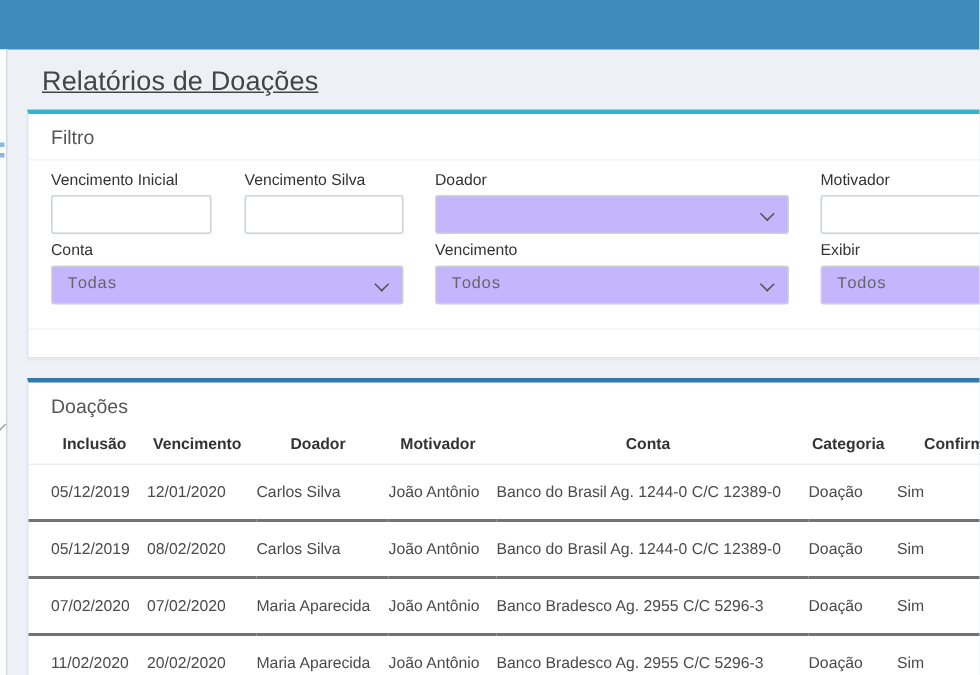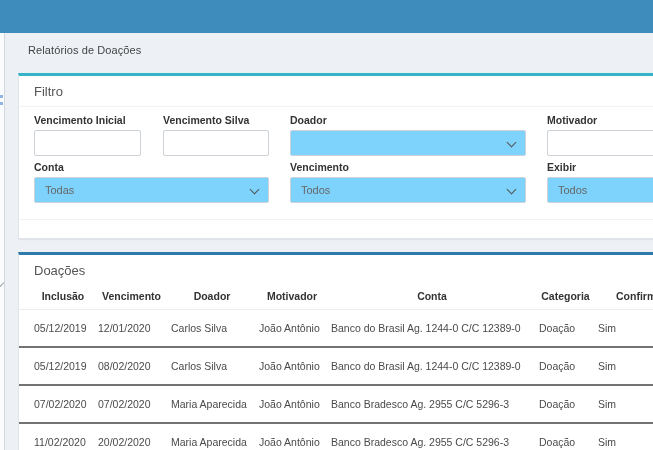--- a/index.html
+++ b/index.html
@@ -22,52 +22,52 @@
     position:absolute;width:3px;height:3px;background:#8fb4e2;left:0;
   }
   .sidebar-chev{
     position:absolute;left:-3px;top:247px;width:5px;height:5px;
     border-right:1.4px solid #9aa3aa;border-bottom:1.4px solid #9aa3aa;
     transform:rotate(45deg);
   }
   
   .page-title{
     position:absolute;left:28px;top:44px;
-    font-size:11px;color:#444;letter-spacing:.1px;
+    font-size:18px;color:#444;letter-spacing:.1px;text-decoration:underline;
   }
   
   .panel{
     position:absolute;left:18px;width:680px;background:#fff;
     border:1px solid #e1e5e9;box-shadow:0 1px 1px rgba(0,0,0,.05);
   }
   .panel.filter{top:73px;height:162px;border-top:3px solid var(--filter-accent,#35b4c9);}
   .panel.donations{top:252px;height:210px;border-top:3px solid var(--donations-accent,#2f79ab);}
   .panel-header{
     padding:8px 15px 7px 15px;font-size:13px;color:#555;
   }
   .panel.filter .panel-header{border-bottom:1px solid #f1f3f4;}
   
   .field{position:absolute;}
   .field .flabel{
-    display:block;font-size:10.5px;font-weight:bold;color:#333;margin-bottom:4px;
+    display:block;font-size:10.5px;font-weight:normal;color:#333;margin-bottom:4px;
   }
   .f-row1{top:38px;}
   .f-row2{top:85px;}
   .f-c1{left:15px;width:107px;}
   .f-c2{left:144px;width:106px;}
   .f-c3{left:271px;width:236px;}
   .f-c4{left:528px;width:140px;}
   .tinput{
     width:100%;height:26px;box-sizing:border-box;
     border:1px solid #ccd2d8;border-radius:2px;background:#fff;
     font-family:inherit;font-size:11px;color:#555;padding:0 8px;outline:none;
   }
   .tselect{
     position:relative;height:26px;box-sizing:border-box;
-    border:1px solid #ccd2d8;border-radius:2px;background:#7dd3fc;cursor:default;
+    border:1px solid #ccd2d8;border-radius:2px;background:#c4b5fd;cursor:default;font-family:Liberation Mono, monospace;
   }
   .tselect .sel-text{
     position:absolute;left:10px;top:0;line-height:24px;font-size:11px;color:#666;
   }
   .chev{
     position:absolute;right:10px;top:8px;width:6px;height:6px;
     border-right:1.6px solid #555;border-bottom:1.6px solid #555;
     transform:rotate(45deg);
   }
   .filter-divider{

